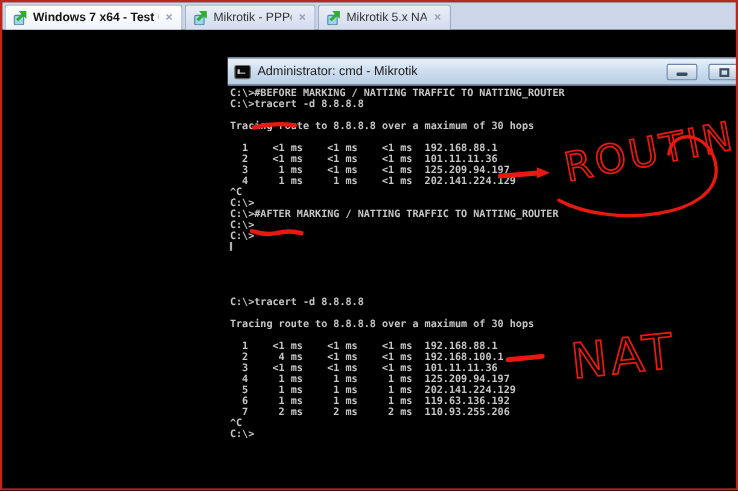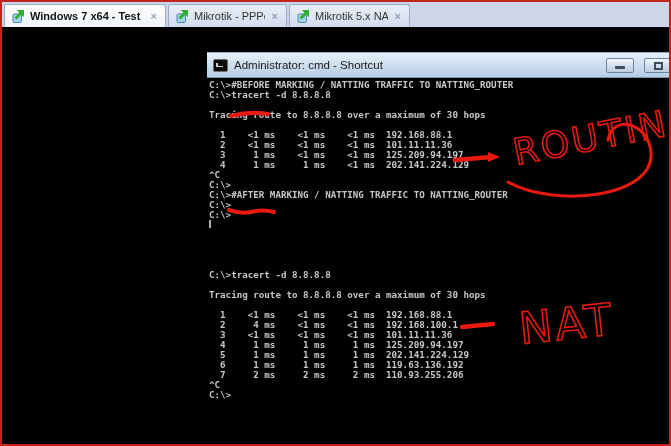--- a/index.html
+++ b/index.html
@@ -98,21 +98,21 @@
     <span class="lbl">Mikrotik 5.x NATTING</span>
     <span class="close">×</span>
   </div>
 </div>
 
 <div class="vm-screen">
 
   <div class="cmd-window" style="left:205px; top:25px;">
     <div class="cmd-titlebar">
       <span class="cmd-icon"></span>
-      <span class="cmd-title">Administrator: cmd - Shortcut</span>
+      <span class="cmd-title">Administrator: cmd - Mikrotik</span>
       <span class="winbtn min">
           <span class="g-min"></span>
         </span>
       <span class="winbtn max">
           <span class="g-max"></span>
         </span>
     </div>
     <pre class="console">C:\&gt;#BEFORE MARKING / NATTING TRAFFIC TO NATTING_ROUTER
 C:\&gt;tracert -d 8.8.8.8
 

